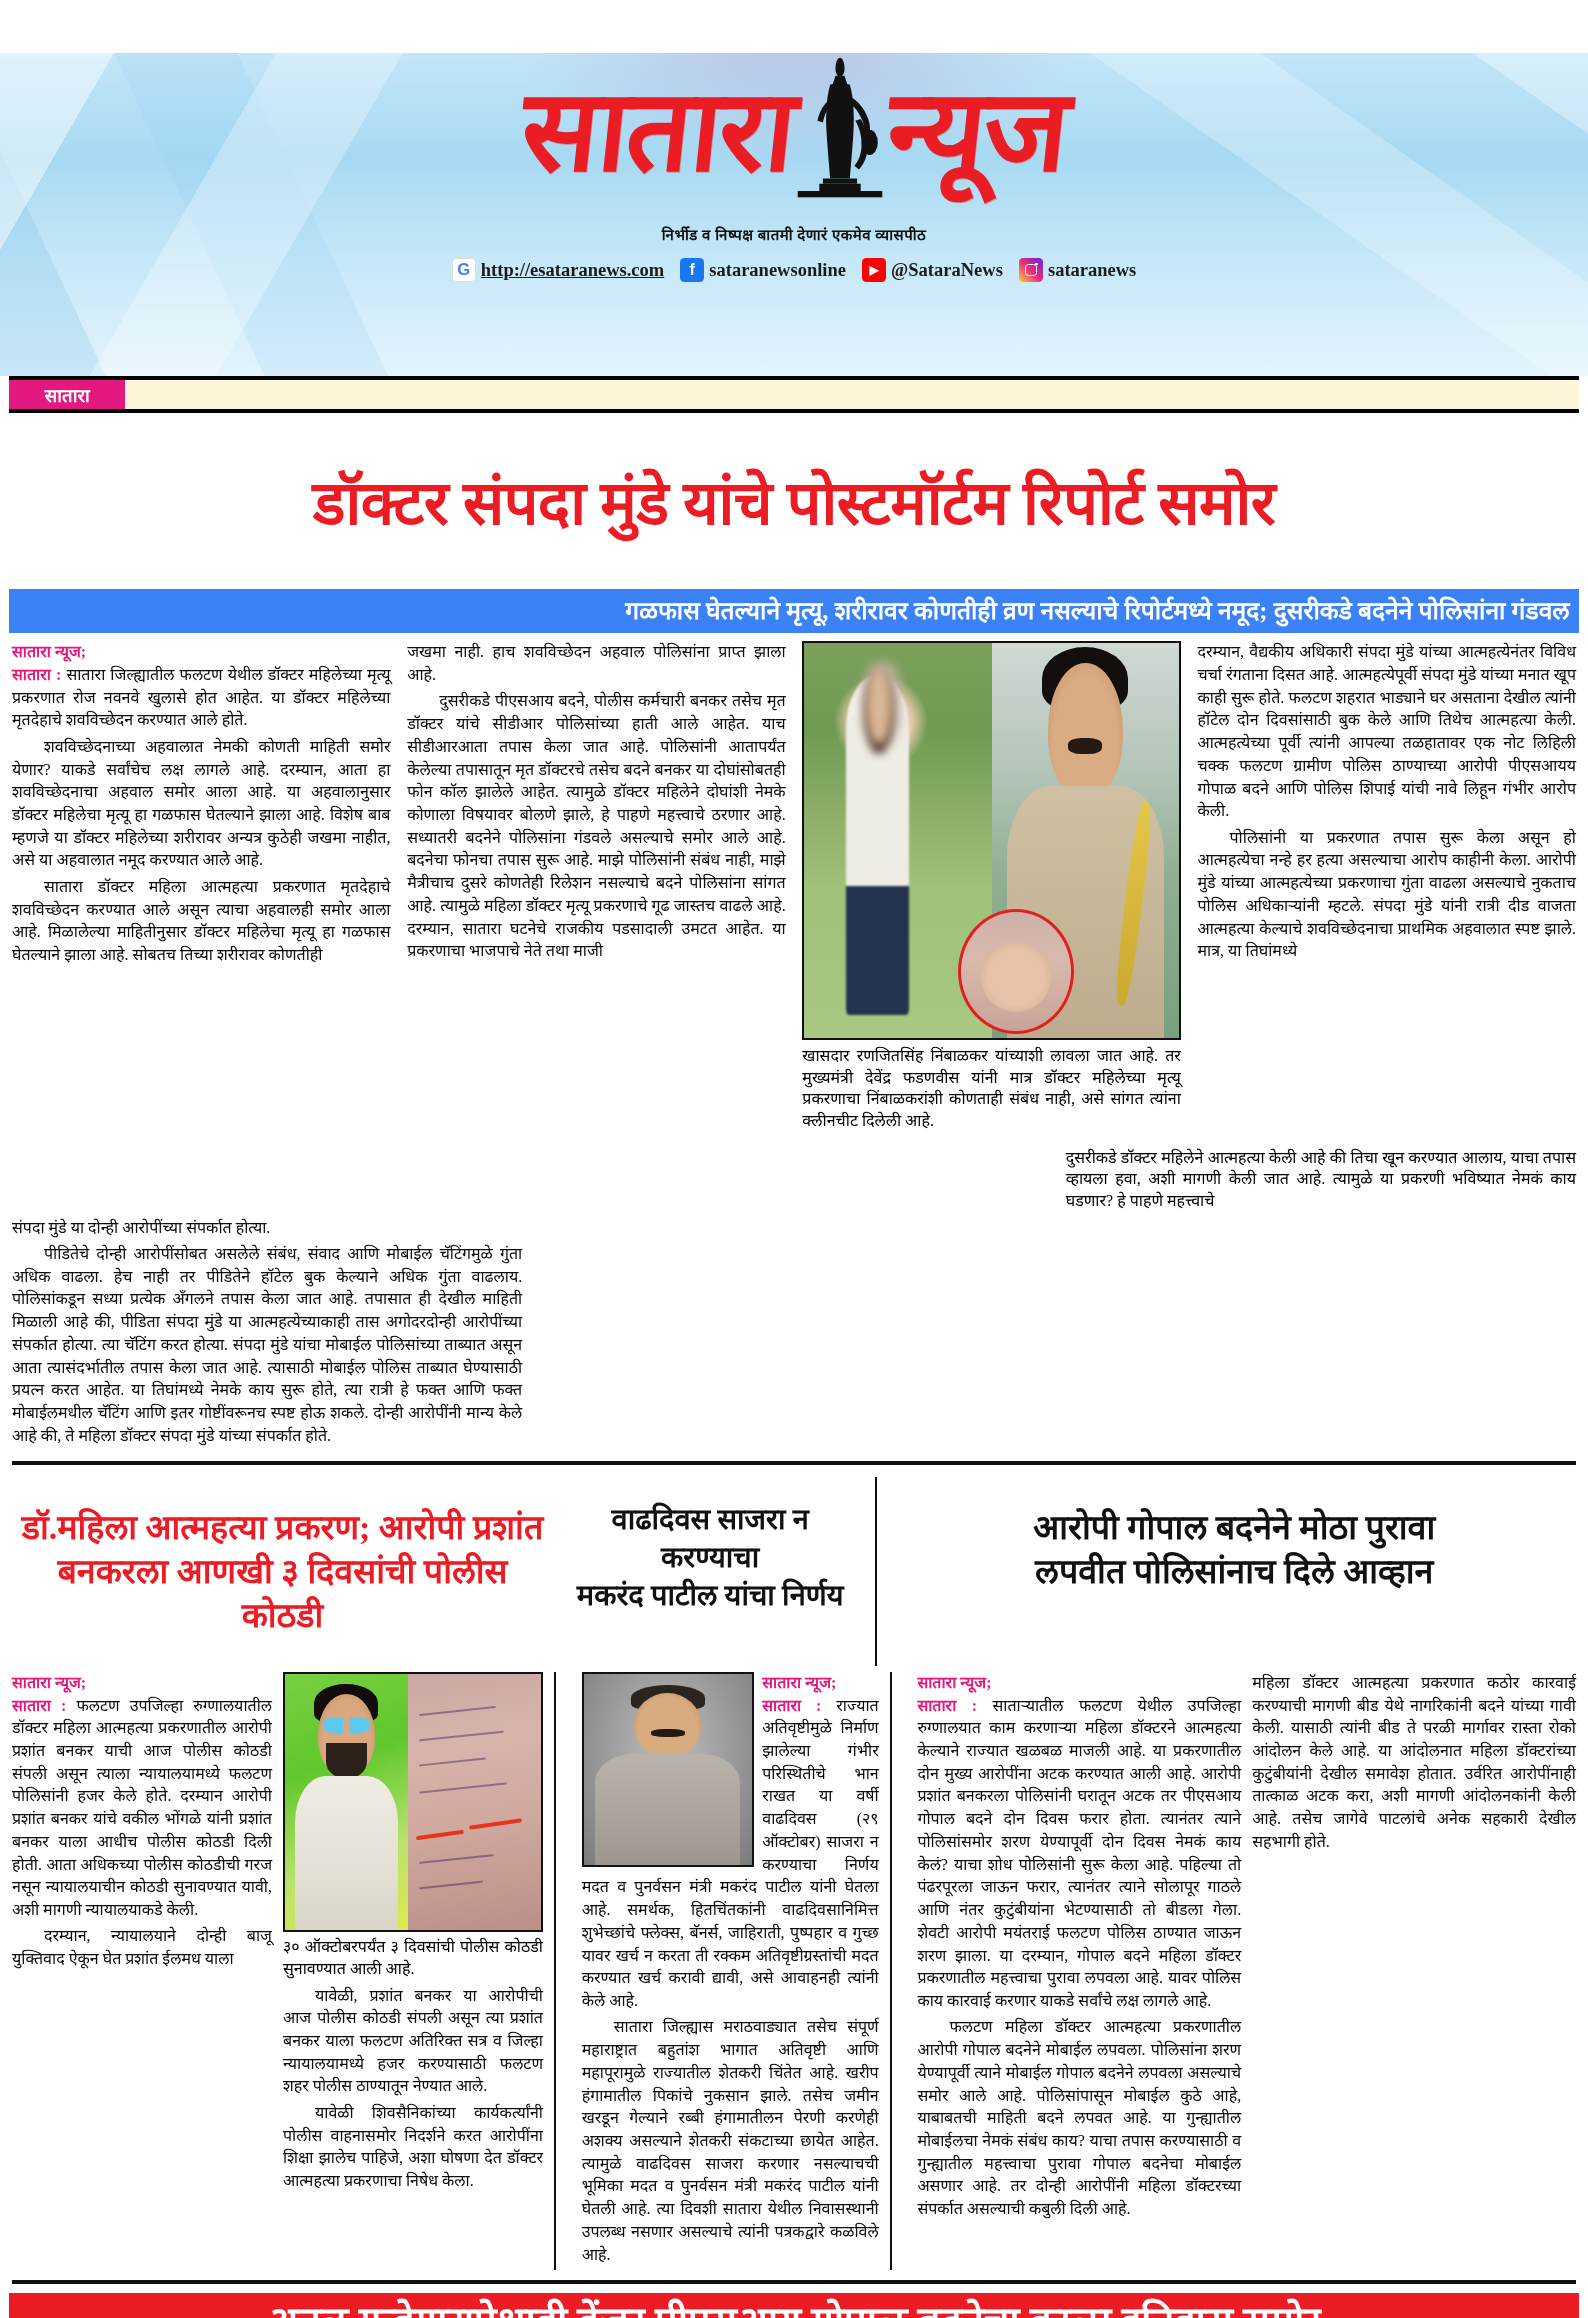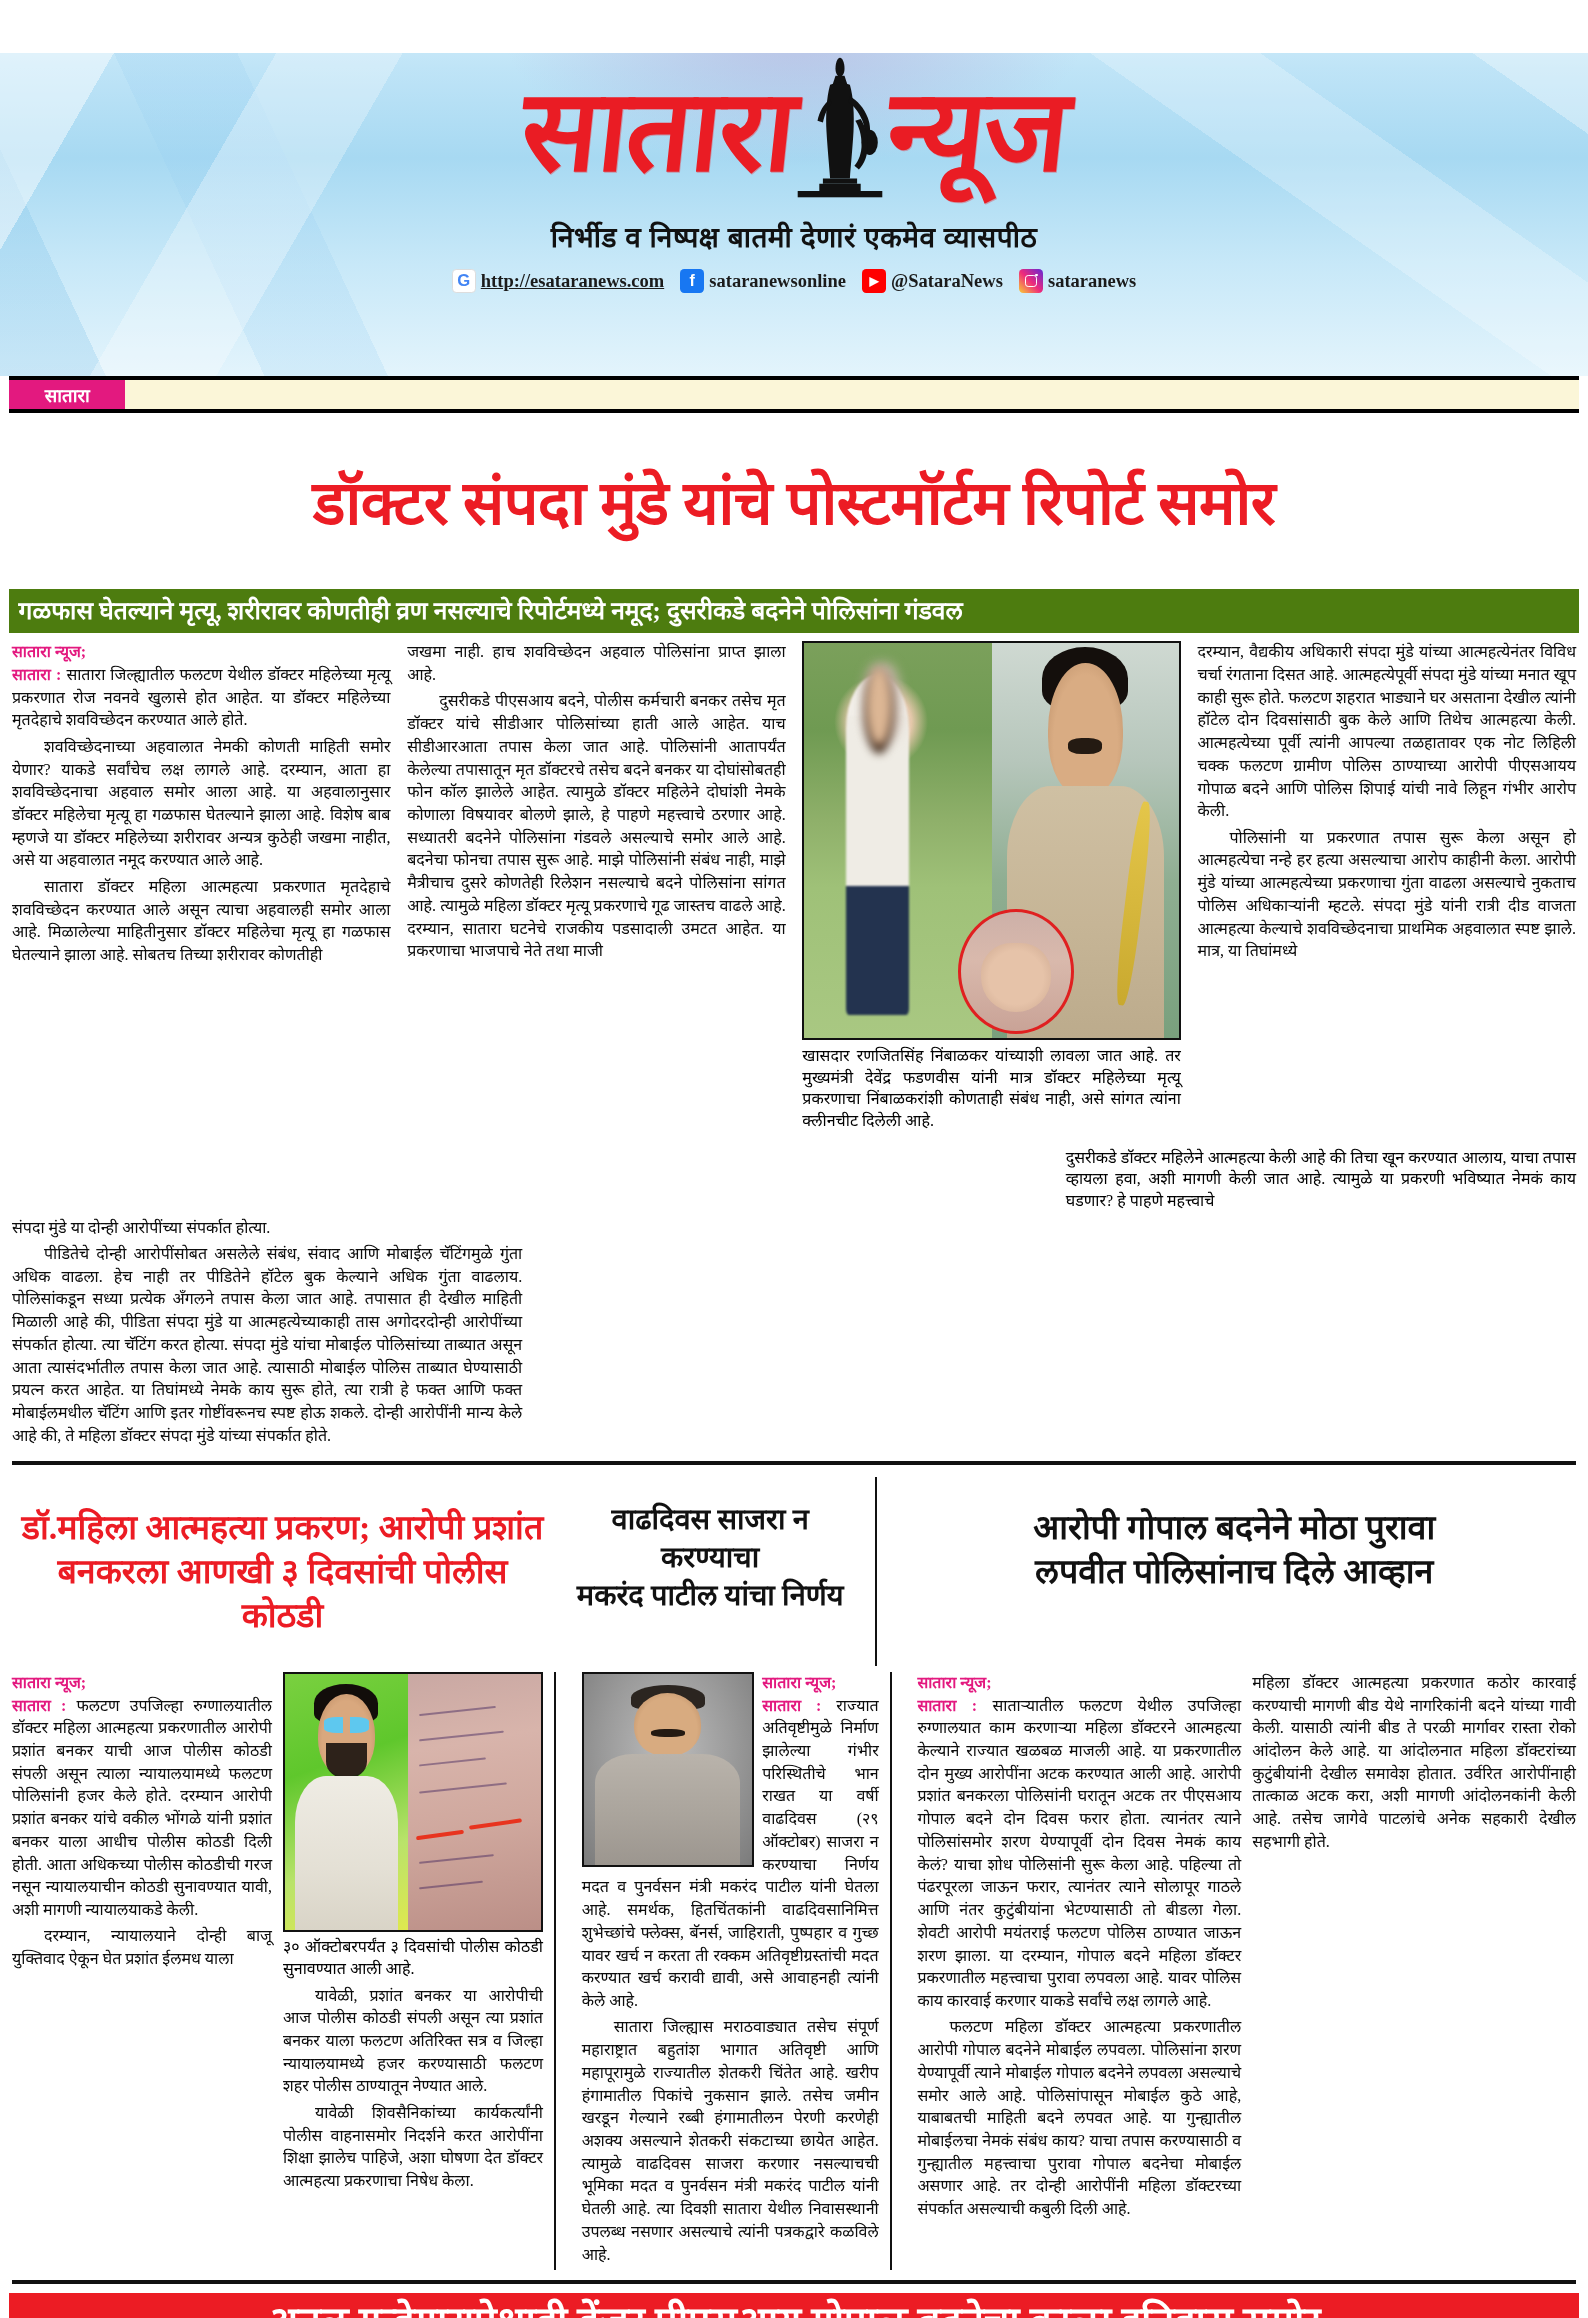--- a/index.html
+++ b/index.html
@@ -69,25 +69,25 @@
   }
   .logo-statue {
     width: 102px; height: 153px;
     position: relative;
     flex: 0 0 auto;
     margin: 0 -8.3px;
   }
   .logo-statue svg { width: 100%; height: 100%; display: block; }
 
   .tagline {
-    font-family: Liberation Sans, sans-serif;
-    font-weight: 700;
-    font-size: 28px;
+    font-family: Liberation Serif, serif;
+    font-weight: 700;
+    font-size: 15px;
     color: #111;
-    margin-top: 8px;
+    margin-top: 15px;
     letter-spacing: 0.5px;
   }
   .social-row {
     display: flex; align-items: center; justify-content: center;
     gap: 16px; margin-top: 14px;
     font-family: "Liberation Serif", serif;
     font-size: 18.5px;
     font-weight: 600;
     color: #1b1b1b;
   }
@@ -164,26 +164,26 @@
     color: #ec1c24;
     font-family: "Liberation Serif", serif;
     font-weight: 700;
     font-size: 61px;
     line-height: 1.12;
     letter-spacing: -0.5px;
     padding: 16px 18.5px 10.2px;
   }
   .sub-head {
     margin: 0 9.3px 0;
-    background: #4d7c0f;
+    background: #3b82f6;
     color: #fff;
     font-family: "Liberation Serif", serif;
     font-weight: 700;
     font-size: 24.6px;
-    text-align: left;
+    text-align: right;
     padding: 6.5px 9.3px 8.3px;
     line-height: 1.18;
     width: calc(100% - 18.5px);
   }
 
   
   .cols {
     display: grid;
     gap: 0 16.7px;
     padding: 8.3px 12px 0;

